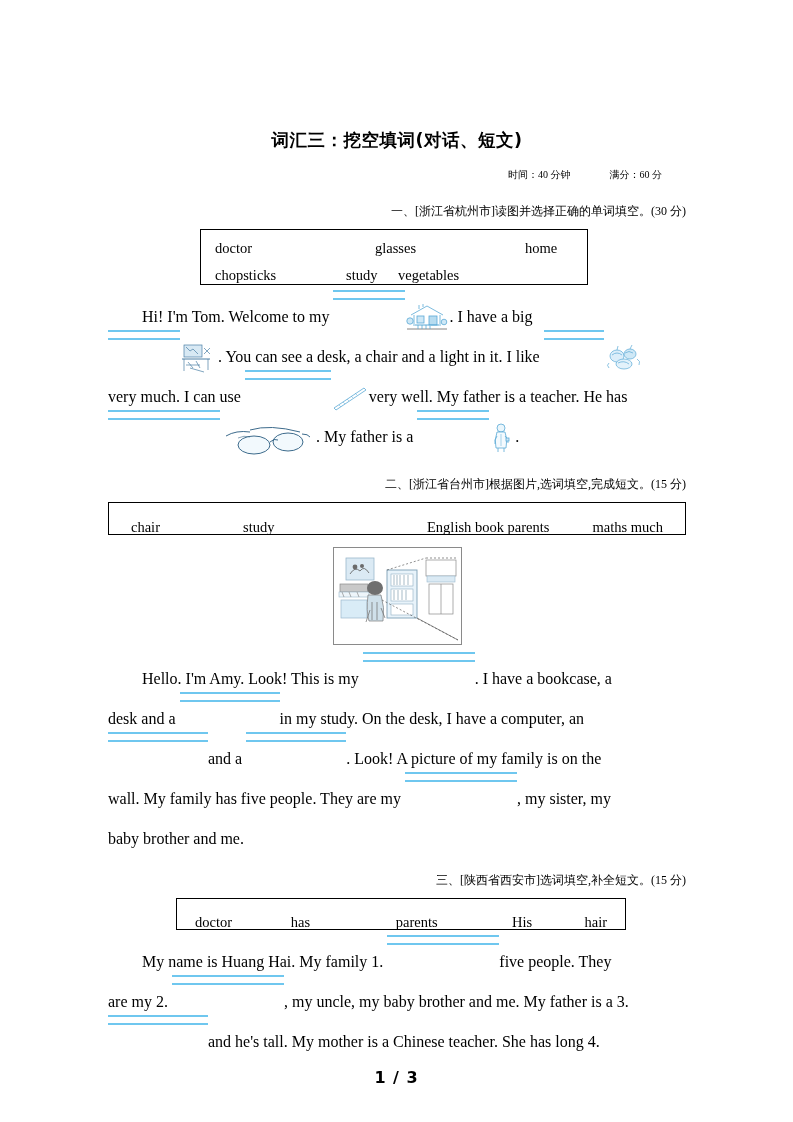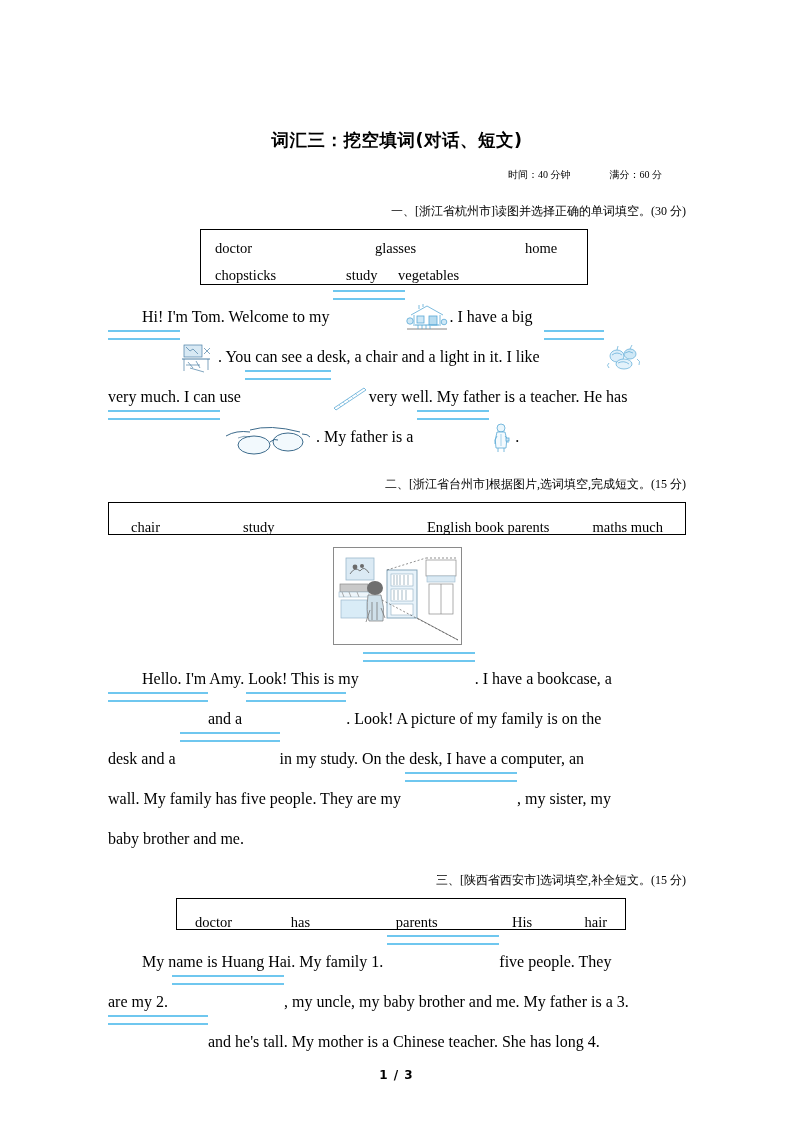--- a/index.html
+++ b/index.html
@@ -166,21 +166,21 @@
   }
   .figure-box svg { display:block; }
 
   
   .footer {
     position: absolute;
     left: 0;
     right: 0;
     top: 1040px;
     text-align: center;
-    font-size: 12px;
+    font-size: 16px;
     font-weight: bold;
     font-family: "DejaVu Sans", "Liberation Sans", sans-serif;
     letter-spacing: 1px;
   }
 
   .spacer-sm { height: 12px; }
   .spacer-md { height: 18px; }
 </style>
 </head>
 <body>
@@ -345,26 +345,26 @@
       <path d="M83 70 L124 92" stroke="#444" stroke-width="0.6" fill="none"></path>
     </svg>
   </div>
 
   <div class="passage">
     <p>
       <span class="indent"></span><span>Hello. I'm Amy. Look! This is my</span>
       <span class="blank b-xl"></span><span>. I have a bookcase, a</span>
     </p>
     <p>
+      <span>desk and a</span>
+      <span class="blank b-lg"></span><span>in my study. On the desk, I have a computer, an</span>
+    </p>
+    <p>
       <span class="blank b-lg"></span><span>and a</span>
       <span class="blank b-lg"></span><span>. Look! A picture of my family is on the</span>
-    </p>
-    <p>
-      <span>desk and a</span>
-      <span class="blank b-lg"></span><span>in my study. On the desk, I have a computer, an</span>
     </p>
     <p>
       <span>wall. My family has five people. They are my</span>
       <span class="blank b-xl"></span><span>, my sister, my</span>
     </p>
     <p class="last">
       <span>baby brother and me.</span>
     </p>
   </div>
 

